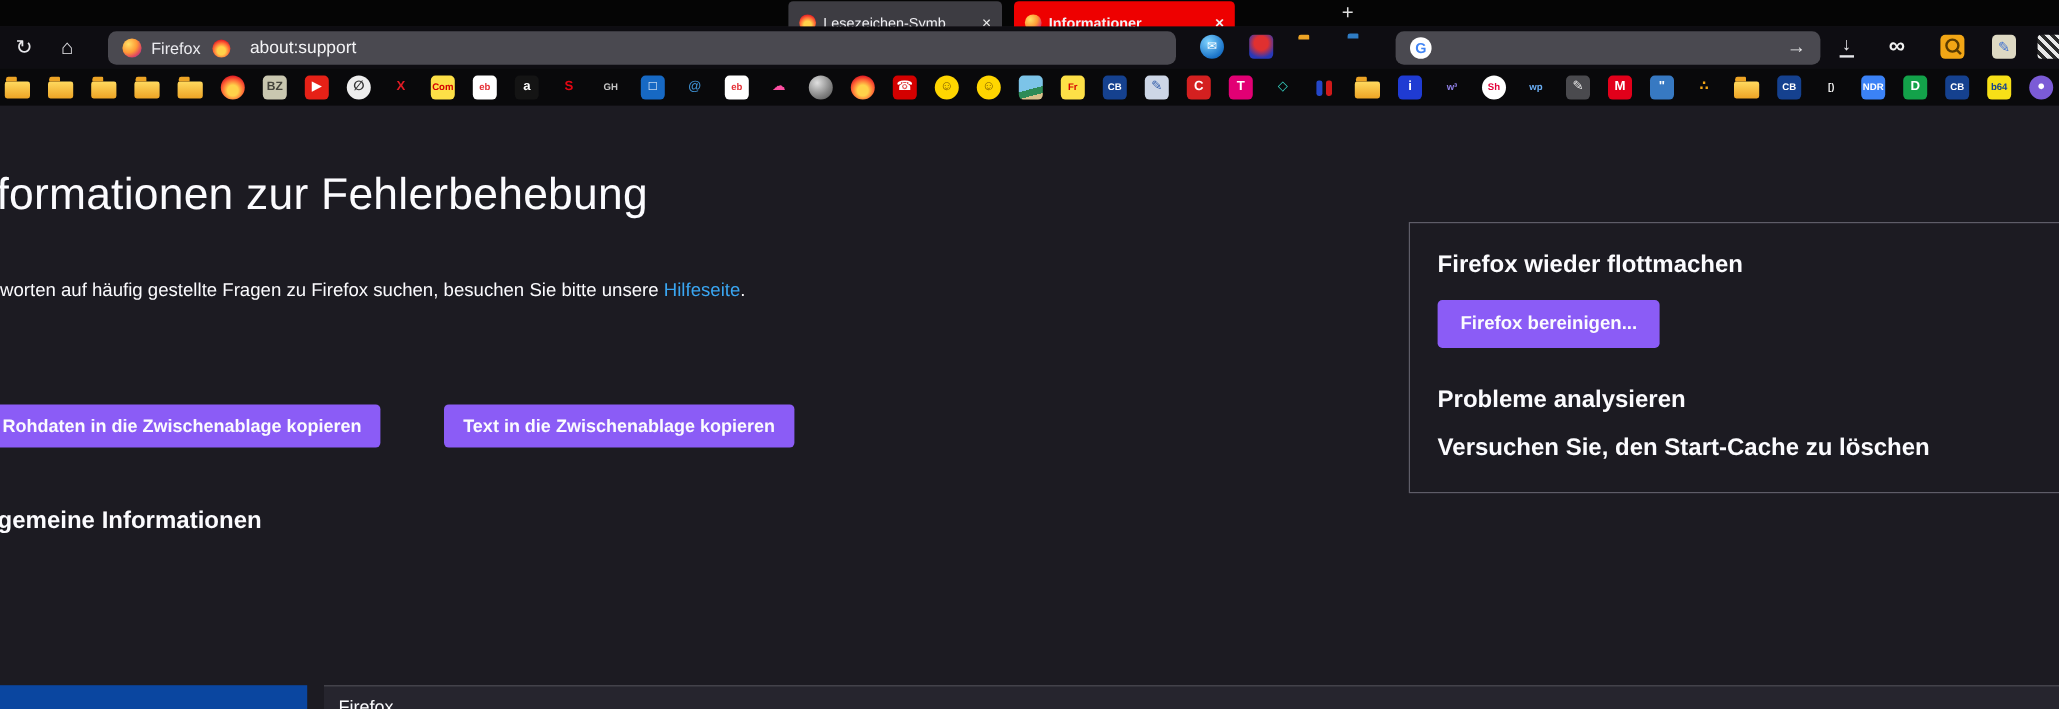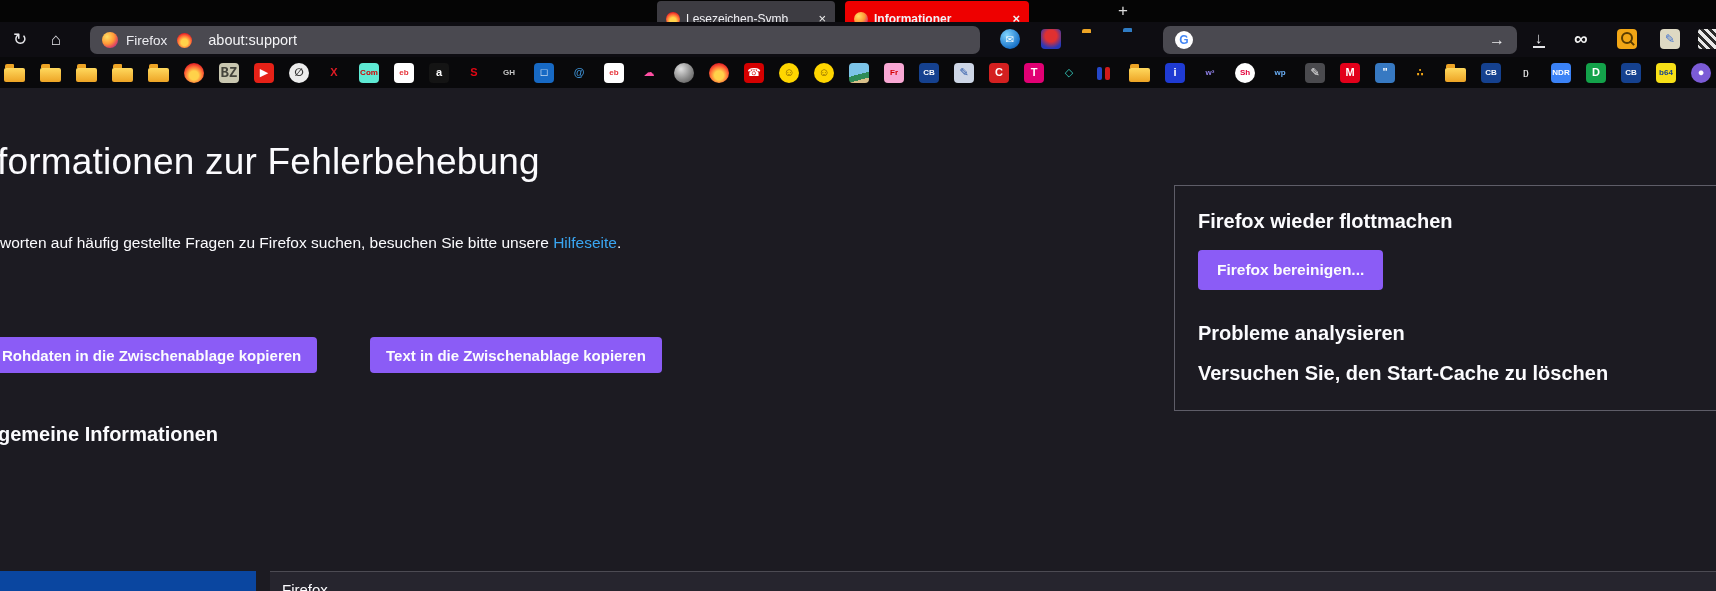--- a/index.html
+++ b/index.html
@@ -143,40 +143,40 @@
     <span class="clap"></span>
   </div>
 
   <div class="bmbar">
       <span class="bm-folder"></span>
       <span class="bm-folder"></span>
       <span class="bm-folder"></span>
       <span class="bm-folder"></span>
       <span class="bm-folder"></span>
       <span class="bm bm-flame"></span>
-      <span class="bm" style="background: rgb(201, 199, 176); color: rgb(68, 68, 60); font-size: 14px; font-family: Liberation Mono, monospace;">BZ</span>
+      <span class="bm" style="background: rgb(201, 199, 176); color: rgb(68, 68, 60); font-size: 10px;">BZ</span>
       <span class="bm" style="background: rgb(230, 33, 23); color: rgb(255, 255, 255);">▶</span>
       <span class="bm bm-ci" style="background: rgb(237, 237, 237); color: rgb(51, 51, 51);">∅</span>
       <span class="bm" style="color: rgb(224, 27, 36);">X</span>
-      <span class="bm" style="background: #5eead4; color: rgb(212, 0, 0); font-size: 8px;">Com</span>
+      <span class="bm" style="background: #fde047; color: rgb(212, 0, 0); font-size: 8px;">Com</span>
       <span class="bm" style="background: rgb(255, 255, 255); color: rgb(229, 50, 56); font-size: 8px;">eb</span>
       <span class="bm" style="background: rgb(20, 20, 20); color: rgb(255, 255, 255);">a</span>
       <span class="bm" style="color: rgb(227, 6, 19);">S</span>
       <span class="bm" style="color: rgb(196, 196, 196); font-size: 8px;">GH</span>
       <span class="bm" style="background: rgb(23, 105, 196); color: rgb(255, 255, 255);">□</span>
       <span class="bm" style="color: rgb(61, 143, 209);">@</span>
       <span class="bm" style="background: rgb(255, 255, 255); color: rgb(229, 50, 56); font-size: 8px;">eb</span>
       <span class="bm" style="color: rgb(255, 79, 163);">☁</span>
       <span class="bm bm-ci" style="background: radial-gradient(circle at 35% 30%, rgb(224, 224, 224), rgb(138, 138, 138) 55%, rgb(74, 74, 74));"></span>
       <span class="bm bm-flame"></span>
       <span class="bm" style="background: rgb(212, 0, 0); color: rgb(255, 255, 255);">☎</span>
       <span class="bm bm-ci" style="background: rgb(255, 214, 0); color: rgb(122, 88, 0);">☺</span>
       <span class="bm bm-ci" style="background: rgb(255, 214, 0); color: rgb(122, 88, 0);">☺</span>
       <span class="bm" style="background: linear-gradient(165deg, rgb(124, 196, 232) 0px, rgb(124, 196, 232) 55%, rgb(46, 139, 87) 55%, rgb(46, 139, 87) 78%, rgb(217, 192, 138) 78%);"></span>
-      <span class="bm" style="background: #f9a8d4; color: rgb(212, 0, 0); font-size: 8px;">Fr</span>
+      <span class="bm" style="background: #fde047; color: rgb(212, 0, 0); font-size: 8px;">Fr</span>
       <span class="bm" style="background: rgb(21, 65, 143); color: rgb(255, 255, 255); font-size: 8px;">CB</span>
       <span class="bm" style="background: rgb(205, 214, 230); color: rgb(43, 88, 168);">✎</span>
       <span class="bm" style="background: rgb(212, 32, 32); color: rgb(255, 255, 255);">C</span>
       <span class="bm" style="background: rgb(226, 0, 116); color: rgb(255, 255, 255);">T</span>
       <span class="bm" style="color: rgb(53, 208, 192);">◇</span>
       <span class="bm duo"></span>
       <span class="bm-folder"></span>
       <span class="bm" style="background: rgb(31, 59, 211); color: rgb(255, 255, 255);">i</span>
       <span class="bm" style="color: rgb(144, 128, 232); font-size: 8px;">w³</span>
       <span class="bm bm-ci" style="background: rgb(255, 255, 255); color: rgb(228, 0, 58); font-size: 8px;">Sh</span>

